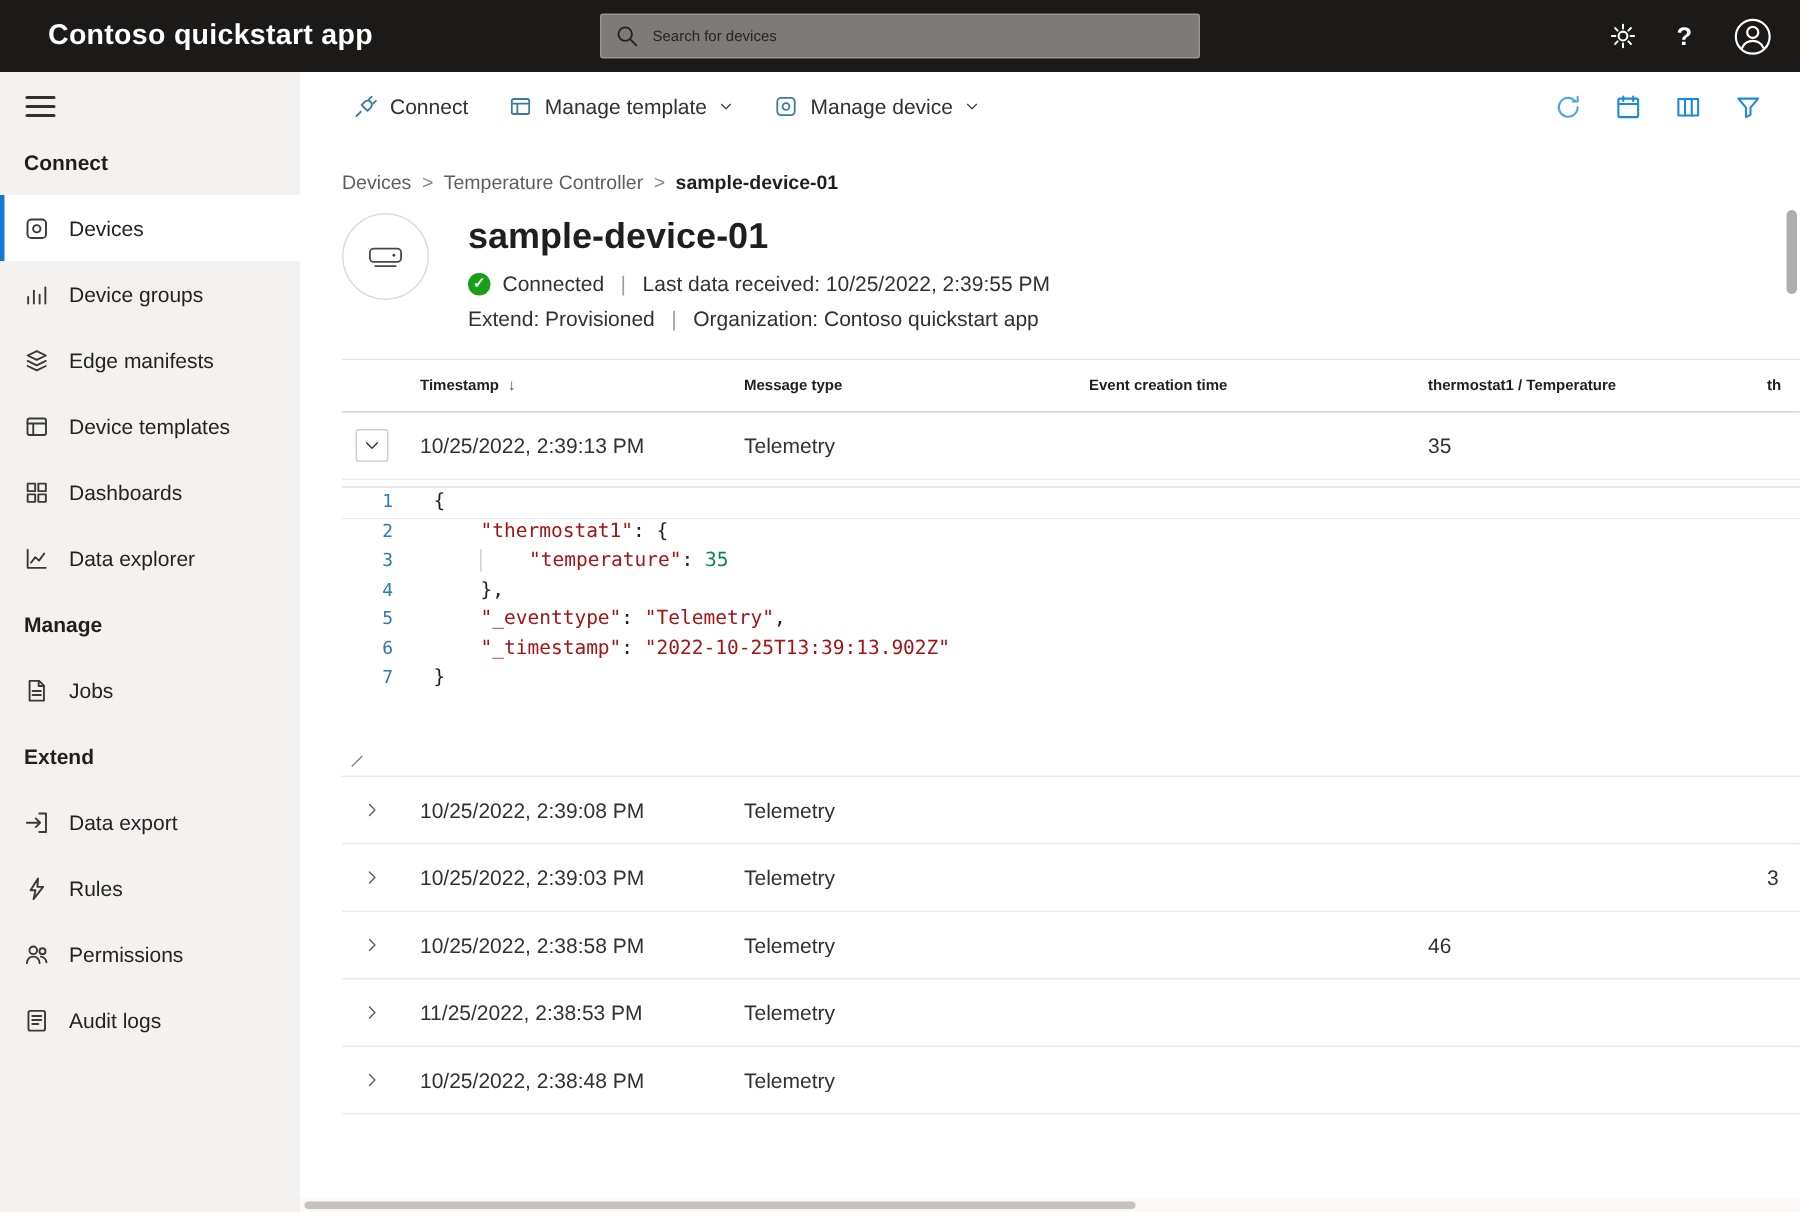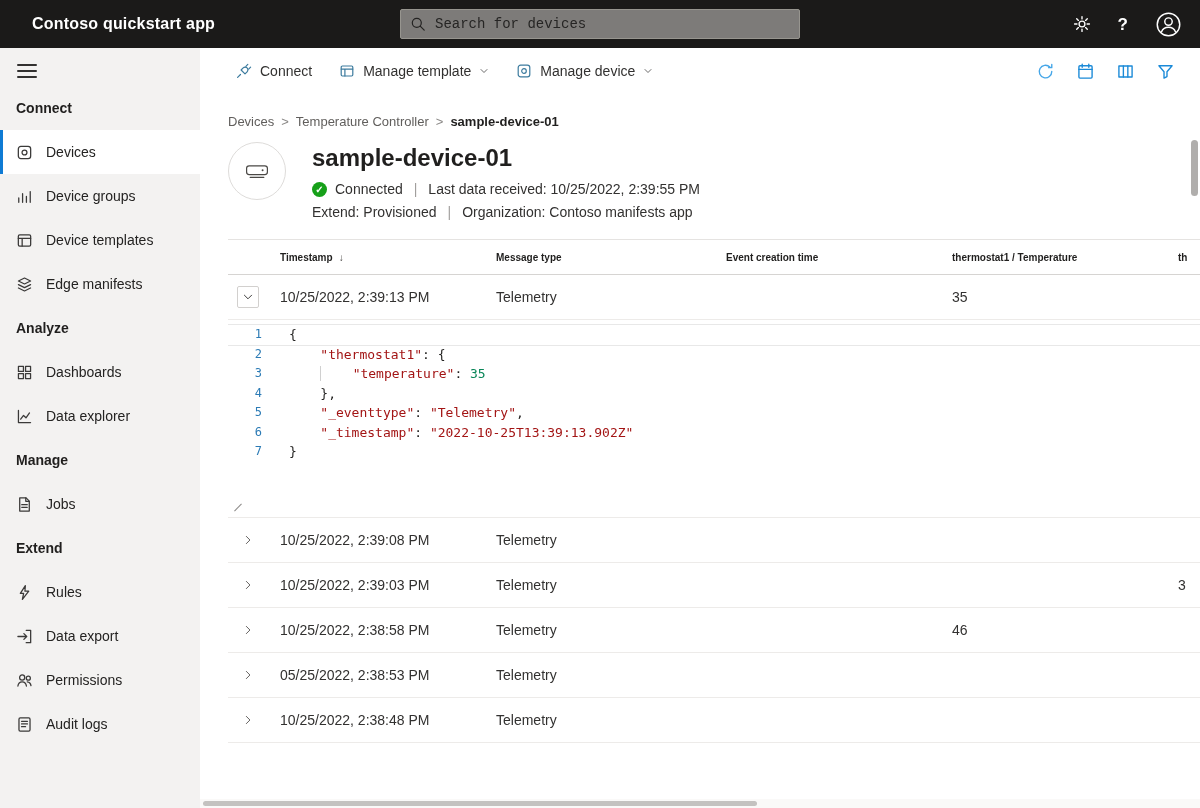--- a/index.html
+++ b/index.html
@@ -3,25 +3,25 @@
 <meta charset="utf-8">
 <style>
   *{box-sizing:border-box}
   html,body{margin:0;padding:0;width:1200px;height:808px;overflow:hidden;
     font-family:"Liberation Sans",sans-serif;background:#fff;color:#201f1e;font-size:14px}
   svg{display:block}
   .icon svg{width:16px;height:16px;fill:none;stroke:currentColor;stroke-width:1.2;stroke-linecap:round;stroke-linejoin:round}
 
   
   .topbar{position:relative;height:48px;background:#1b1a19;display:flex;align-items:center;color:#fff}
-  .app-title{margin-left:32px;font-size:16px;font-weight:700;letter-spacing:.2px}
+  .app-title{margin-left:32px;font-size:19px;font-weight:700;letter-spacing:.2px}
   .search-box{position:absolute;left:400px;top:9px;width:400px;height:30px;background:#7d7b79;
     border:1px solid #97958f;border-radius:2px;display:flex;align-items:center;padding:0 9px;gap:7px}
   .search-box .icon{color:#232221}
-  .search-box input{flex:1;background:transparent;border:none;outline:none;font-size:14px;color:#141414;font-family:Liberation Mono, monospace}
+  .search-box input{flex:1;background:transparent;border:none;outline:none;font-size:10px;color:#141414;font-family:Liberation Sans, sans-serif}
   .search-box input::placeholder{color:#262524;opacity:1}
   .topbar-right{margin-left:auto;display:flex;align-items:center;gap:27px;padding-right:18px}
   .topbar-right .icon{color:#fff;cursor:pointer}
   .topbar-right .icon svg{width:18px;height:18px}
   .help{font-size:17px;font-weight:600;cursor:pointer;line-height:1}
   .avatar svg{width:27px;height:27px;fill:none;stroke:#fff;stroke-width:1.3;stroke-linecap:round}
 
   
   .shell{display:flex;height:760px}
 
@@ -157,37 +157,36 @@
           <span class="icon">
             <svg viewBox="0 0 16 16" fill="none" stroke="currentColor" stroke-width="1.2" stroke-linecap="round" stroke-linejoin="round">
               <path d="M2.6 13.5V9.4M6.2 13.5V5.4M9.8 13.5V8M13.4 13.5V3.4"></path>
             </svg>
           </span>
           <span>Device groups</span>
         </div>
         <div class="nav-item">
           <span class="icon">
             <svg viewBox="0 0 16 16" fill="none" stroke="currentColor" stroke-width="1.2" stroke-linecap="round" stroke-linejoin="round">
-              <rect x="2.2" y="2.8" width="11.6" height="10.4" rx="1.3"></rect>
-              <path d="M2.2 6h11.6M5.8 6v7.2"></path>
-            </svg>
-          </span>
-          <span>Device templates</span>
-        </div>
-        <div class="nav-item">
-          <span class="icon">
-            <svg viewBox="0 0 16 16" fill="none" stroke="currentColor" stroke-width="1.2" stroke-linecap="round" stroke-linejoin="round">
               <path d="M8 1.9l5.7 2.8L8 7.5 2.3 4.7z"></path>
               <path d="M2.3 8.1L8 10.9l5.7-2.8"></path>
               <path d="M2.3 11.3L8 14.1l5.7-2.8"></path>
             </svg>
           </span>
           <span>Edge manifests</span>
         </div>
-        <div class="nav-header">Analyze</div>
+        <div class="nav-item">
+          <span class="icon">
+            <svg viewBox="0 0 16 16" fill="none" stroke="currentColor" stroke-width="1.2" stroke-linecap="round" stroke-linejoin="round">
+              <rect x="2.2" y="2.8" width="11.6" height="10.4" rx="1.3"></rect>
+              <path d="M2.2 6h11.6M5.8 6v7.2"></path>
+            </svg>
+          </span>
+          <span>Device templates</span>
+        </div>
         <div class="nav-item">
           <span class="icon">
             <svg viewBox="0 0 16 16" fill="none" stroke="currentColor" stroke-width="1.2" stroke-linecap="round" stroke-linejoin="round">
               <rect x="2.3" y="2.3" width="4.7" height="4.7"></rect>
               <rect x="9" y="2.3" width="4.7" height="4.7"></rect>
               <rect x="2.3" y="9" width="4.7" height="4.7"></rect>
               <rect x="9" y="9" width="4.7" height="4.7"></rect>
             </svg>
           </span>
           <span>Dashboards</span>
@@ -208,33 +207,33 @@
               <path d="M3.5 1.8h6l3 3v9.4h-9z"></path>
               <path d="M9.2 1.8V5h3.3M5.4 8.2h5.2M5.4 10.7h5.2"></path>
             </svg>
           </span>
           <span>Jobs</span>
         </div>
         <div class="nav-header">Extend</div>
         <div class="nav-item">
           <span class="icon">
             <svg viewBox="0 0 16 16" fill="none" stroke="currentColor" stroke-width="1.2" stroke-linecap="round" stroke-linejoin="round">
-              <path d="M8.8 1.5L4.1 8.9h3.1L6 14.5l6-7.7H8.4z"></path>
-            </svg>
-          </span>
-          <span>Rules</span>
-        </div>
-        <div class="nav-item">
-          <span class="icon">
-            <svg viewBox="0 0 16 16" fill="none" stroke="currentColor" stroke-width="1.2" stroke-linecap="round" stroke-linejoin="round">
               <path d="M9.6 2.2h4.2v11.6H9.6"></path>
               <path d="M1.8 8h8.3M7.4 5.3L10.1 8l-2.7 2.7"></path>
             </svg>
           </span>
           <span>Data export</span>
+        </div>
+        <div class="nav-item">
+          <span class="icon">
+            <svg viewBox="0 0 16 16" fill="none" stroke="currentColor" stroke-width="1.2" stroke-linecap="round" stroke-linejoin="round">
+              <path d="M8.8 1.5L4.1 8.9h3.1L6 14.5l6-7.7H8.4z"></path>
+            </svg>
+          </span>
+          <span>Rules</span>
         </div>
         <div class="nav-item">
           <span class="icon">
             <svg viewBox="0 0 16 16" fill="none" stroke="currentColor" stroke-width="1.2" stroke-linecap="round" stroke-linejoin="round">
               <circle cx="5.8" cy="5.2" r="2.4"></circle>
               <path d="M1.8 13.2c.3-2.4 1.9-4 4-4s3.7 1.6 4 4"></path>
               <circle cx="11.6" cy="5.8" r="1.9"></circle>
               <path d="M10.6 9.2c1.9.2 3.2 1.6 3.5 3.6"></path>
             </svg>
           </span>
@@ -341,21 +340,21 @@
           <h1 class="device-title">sample-device-01</h1>
           <div class="status-row">
             <span class="check">✓</span>
             <span>Connected</span>
             <span class="pipe">|</span>
             <span>Last data received: 10/25/2022, 2:39:55 PM</span>
           </div>
           <div class="status-row">
             <span>Extend: Provisioned</span>
             <span class="pipe">|</span>
-            <span>Organization: Contoso manifests app</span>
+            <span>Organization: Contoso quickstart app</span>
           </div>
         </div>
       </div>
 
 
       <div class="table">
         <div class="thead">
           <div class="th"></div>
           <div class="th">
             <span>Timestamp</span>
@@ -455,21 +454,21 @@
               <div class="td"></div>
             </div>
             <div class="trow">
               <div class="td chev-cell">
                 <span class="chev-btn">
                   <svg viewBox="0 0 16 16" fill="none" stroke="currentColor" stroke-width="1.2" stroke-linecap="round" stroke-linejoin="round">
                     <path d="M5.8 3.2l4.8 4.8-4.8 4.8"></path>
                   </svg>
                 </span>
               </div>
-              <div class="td">05/25/2022, 2:38:53 PM</div>
+              <div class="td">11/25/2022, 2:38:53 PM</div>
               <div class="td">Telemetry</div>
               <div class="td"></div>
               <div class="td"></div>
               <div class="td"></div>
             </div>
             <div class="trow">
               <div class="td chev-cell">
                 <span class="chev-btn">
                   <svg viewBox="0 0 16 16" fill="none" stroke="currentColor" stroke-width="1.2" stroke-linecap="round" stroke-linejoin="round">
                     <path d="M5.8 3.2l4.8 4.8-4.8 4.8"></path>

